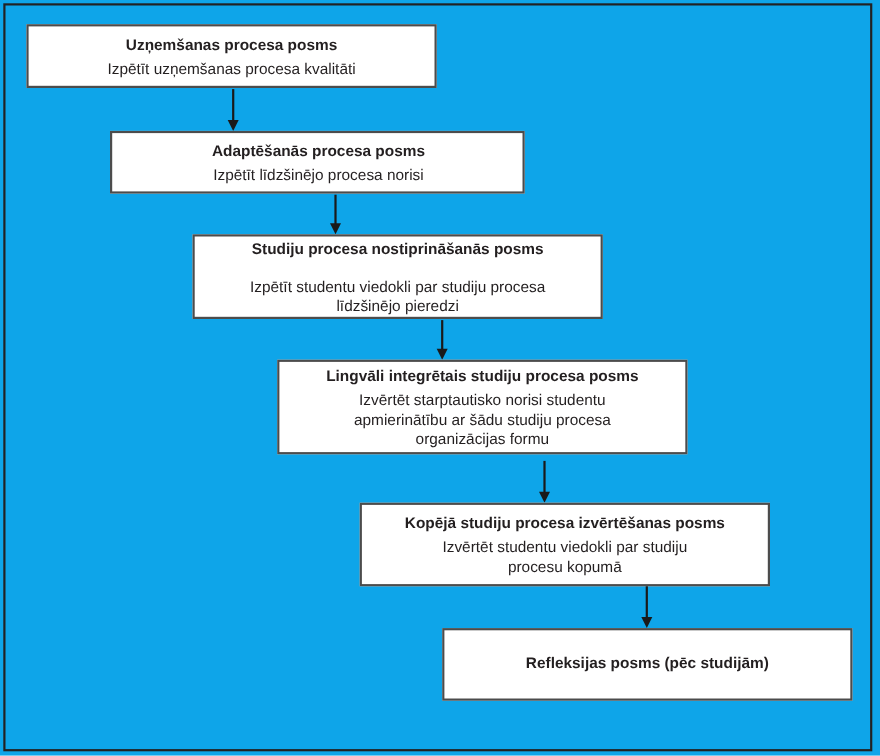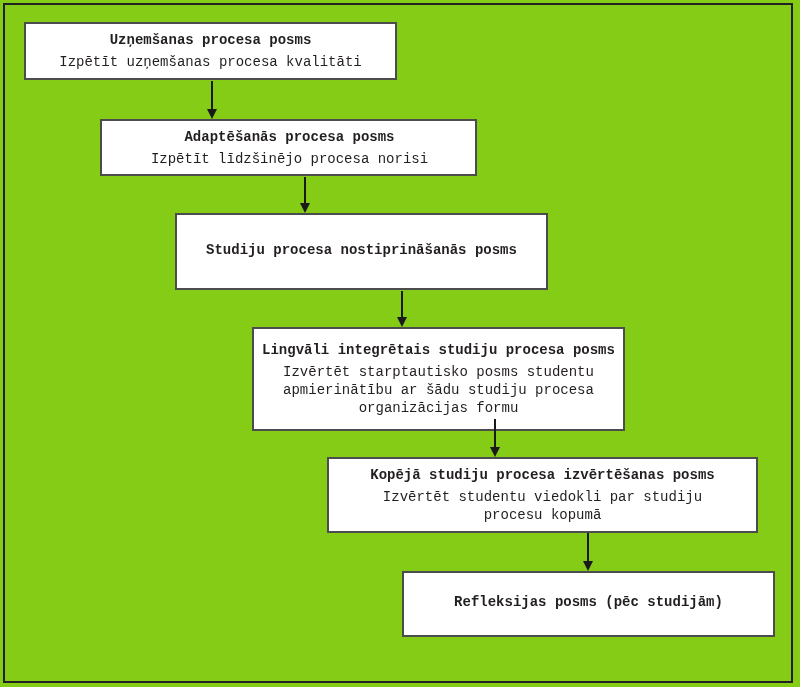--- a/index.html
+++ b/index.html
@@ -4,22 +4,22 @@
 <style>
   html, body {
     margin: 0;
     padding: 0;
     background: #ffffff;
   }
   .canvas {
     position: relative;
     width: 800px;
     height: 687px;
-    background: #84cc16;
-    font-family: Liberation Mono, monospace;
+    background: #0ea5e9;
+    font-family: Liberation Sans, sans-serif;
     color: #231f20;
     overflow: hidden;
   }
   .outer-frame {
     position: absolute;
     left: 3px;
     top: 3px;
     width: 790px;
     height: 680px;
     border: 2px solid #222222;
@@ -45,22 +45,22 @@
     white-space: nowrap;
   }
   .step-desc {
     font-size: 14px;
     line-height: 18px;
     white-space: pre-line;
   }
   .box-1 { left: 24px;  top: 22px;  width: 373px; height: 58px; }
   .box-2 { left: 100px; top: 119px; width: 377px; height: 57px; padding-left: 10px; }
   .box-3 { left: 175px; top: 213px; width: 373px; height: 77px; gap: 12px; }
-  .box-4 { left: 252px; top: 327px; width: 373px; height: 104px; }
-  .box-5 { left: 327px; top: 457px; width: 431px; height: 76px; }
+  .box-4 { left: 252px; top: 327px; width: 373px; height: 86px; }
+  .box-5 { left: 327px; top: 457px; width: 373px; height: 76px; }
   .box-6 { left: 402px; top: 571px; width: 373px; height: 66px; }
 
   .arrow {
     position: absolute;
     width: 14px;
   }
   .arrow .shaft {
     position: absolute;
     left: 50%;
     transform: translateX(-50%);
@@ -107,30 +107,32 @@
     <div class="step-desc">Izpētīt līdzšinējo procesa norisi</div>
   </div>
 
   <div class="arrow arrow-2">
     <div class="shaft"></div>
     <div class="head"></div>
   </div>
 
   <div class="step-box box-3">
     <div class="step-title">Studiju procesa nostiprināšanās posms</div>
+    <div class="step-desc">Izpētīt studentu viedokli par studiju procesa
+līdzšinējo pieredzi</div>
   </div>
 
   <div class="arrow arrow-3">
     <div class="shaft"></div>
     <div class="head"></div>
   </div>
 
   <div class="step-box box-4">
     <div class="step-title">Lingvāli integrētais studiju procesa posms</div>
-    <div class="step-desc">Izvērtēt starptautisko posms studentu
+    <div class="step-desc">Izvērtēt starptautisko norisi studentu
 apmierinātību ar šādu studiju procesa
 organizācijas formu</div>
   </div>
 
   <div class="arrow arrow-4">
     <div class="shaft"></div>
     <div class="head"></div>
   </div>
 
   <div class="step-box box-5">

